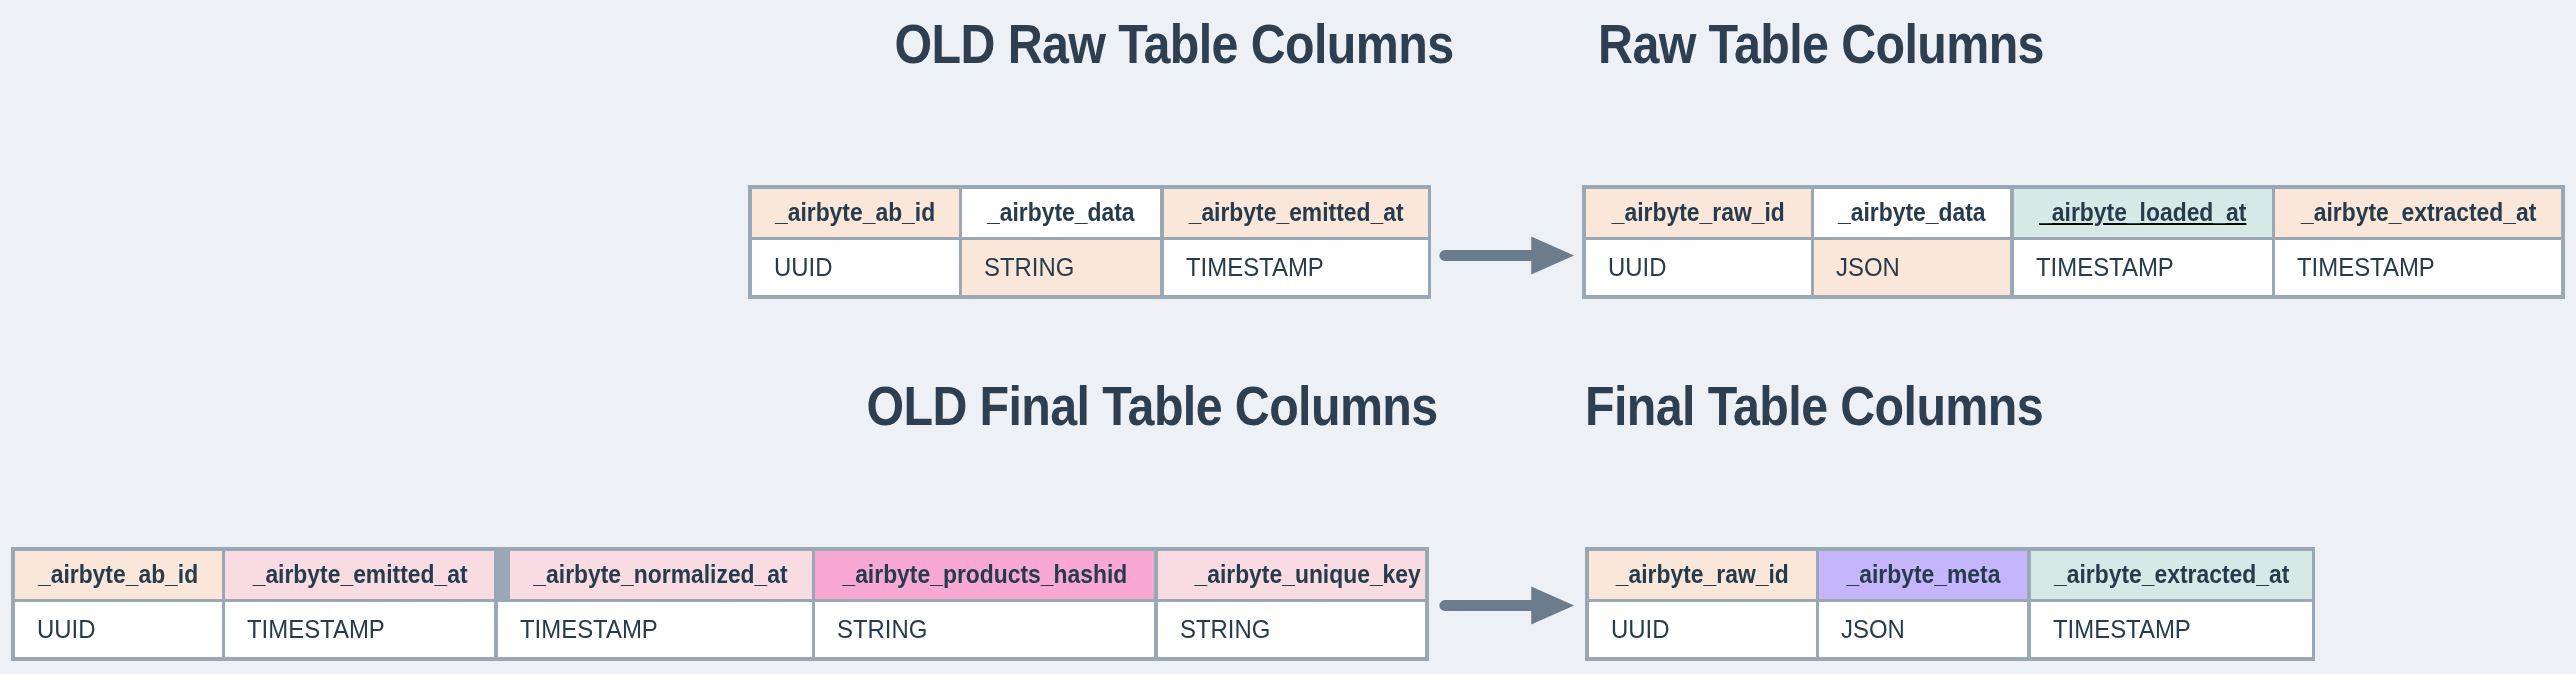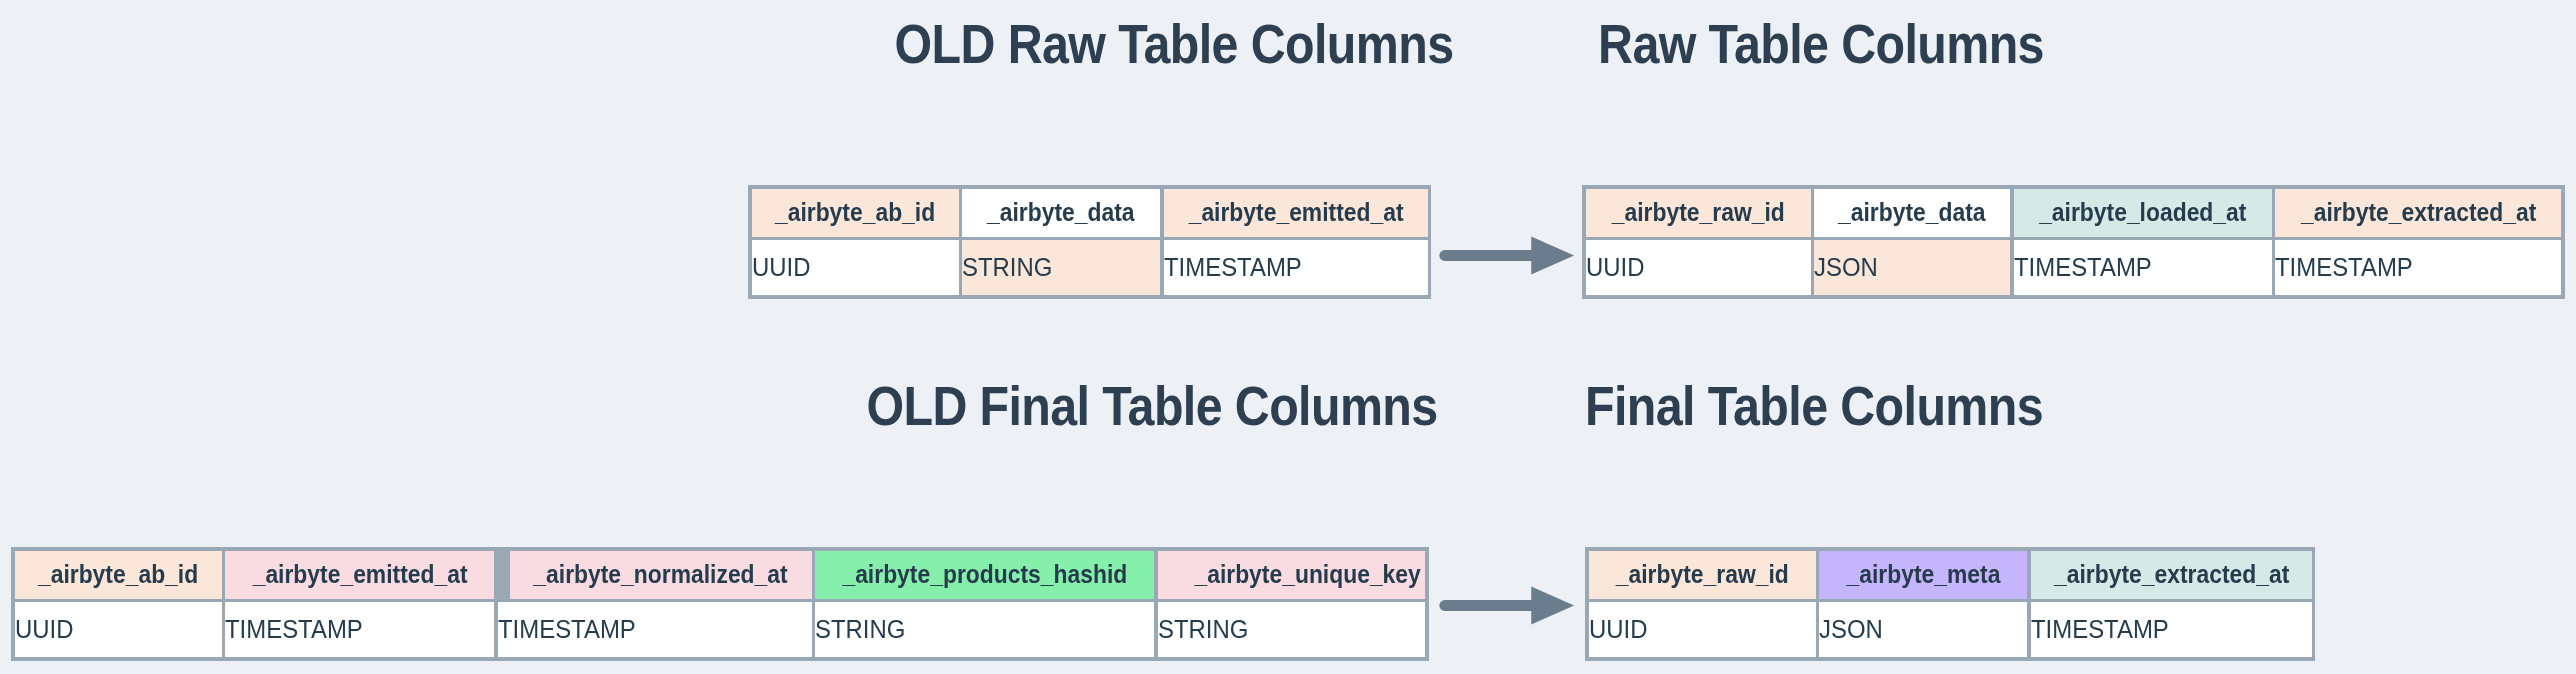--- a/index.html
+++ b/index.html
@@ -38,21 +38,21 @@
   .hcell {
     justify-content: center;
     font-weight: 700;
   }
   .hcell span {
     font-size: 26px;
     color: #263b4c;
     white-space: nowrap;
     transform: scaleX(0.88);
   }
-  .dcell { }
+  .dcell { padding-left: 22px; }
   .dcell span {
     font-size: 26px;
     font-weight: 400;
     color: #263b4c;
     white-space: nowrap;
     transform: scaleX(0.92);
     transform-origin: 0 50%;
   }
 
   .arrow {
@@ -95,21 +95,21 @@
     </div>
     <div class="cell dcell" style="background: rgb(255, 255, 255);">
       <span>UUID</span>
     </div>
     <div class="cell hcell" style="background: rgb(255, 255, 255);">
       <span>_airbyte_data</span>
     </div>
     <div class="cell dcell" style="background: rgb(250, 231, 217);">
       <span>JSON</span>
     </div>
-    <div class="cell hcell" style="background: rgb(213, 233, 230);">
+    <div class="cell hcell" style="background: rgb(213, 233, 230); text-decoration: underline;">
       <span>_airbyte_loaded_at</span>
     </div>
     <div class="cell dcell" style="background: rgb(255, 255, 255);">
       <span>TIMESTAMP</span>
     </div>
     <div class="cell hcell" style="background: rgb(250, 231, 217);">
       <span>_airbyte_extracted_at</span>
     </div>
     <div class="cell dcell" style="background: rgb(255, 255, 255);">
       <span>TIMESTAMP</span>
@@ -128,21 +128,21 @@
     </div>
     <div class="cell dcell" style="background: rgb(255, 255, 255);">
       <span>TIMESTAMP</span>
     </div>
     <div class="cell hcell" style="background: rgb(248, 220, 226); margin-left: 12px;">
       <span>_airbyte_normalized_at</span>
     </div>
     <div class="cell dcell" style="background: rgb(255, 255, 255);">
       <span>TIMESTAMP</span>
     </div>
-    <div class="cell hcell" style="background: #86efac;">
+    <div class="cell hcell" style="background: #f9a8d4;">
       <span>_airbyte_products_hashid</span>
     </div>
     <div class="cell dcell" style="background: rgb(255, 255, 255);">
       <span>STRING</span>
     </div>
     <div class="cell hcell" style="background: rgb(248, 220, 226); padding-left: 33px;">
       <span>_airbyte_unique_key</span>
     </div>
     <div class="cell dcell" style="background: rgb(255, 255, 255);">
       <span>STRING</span>

